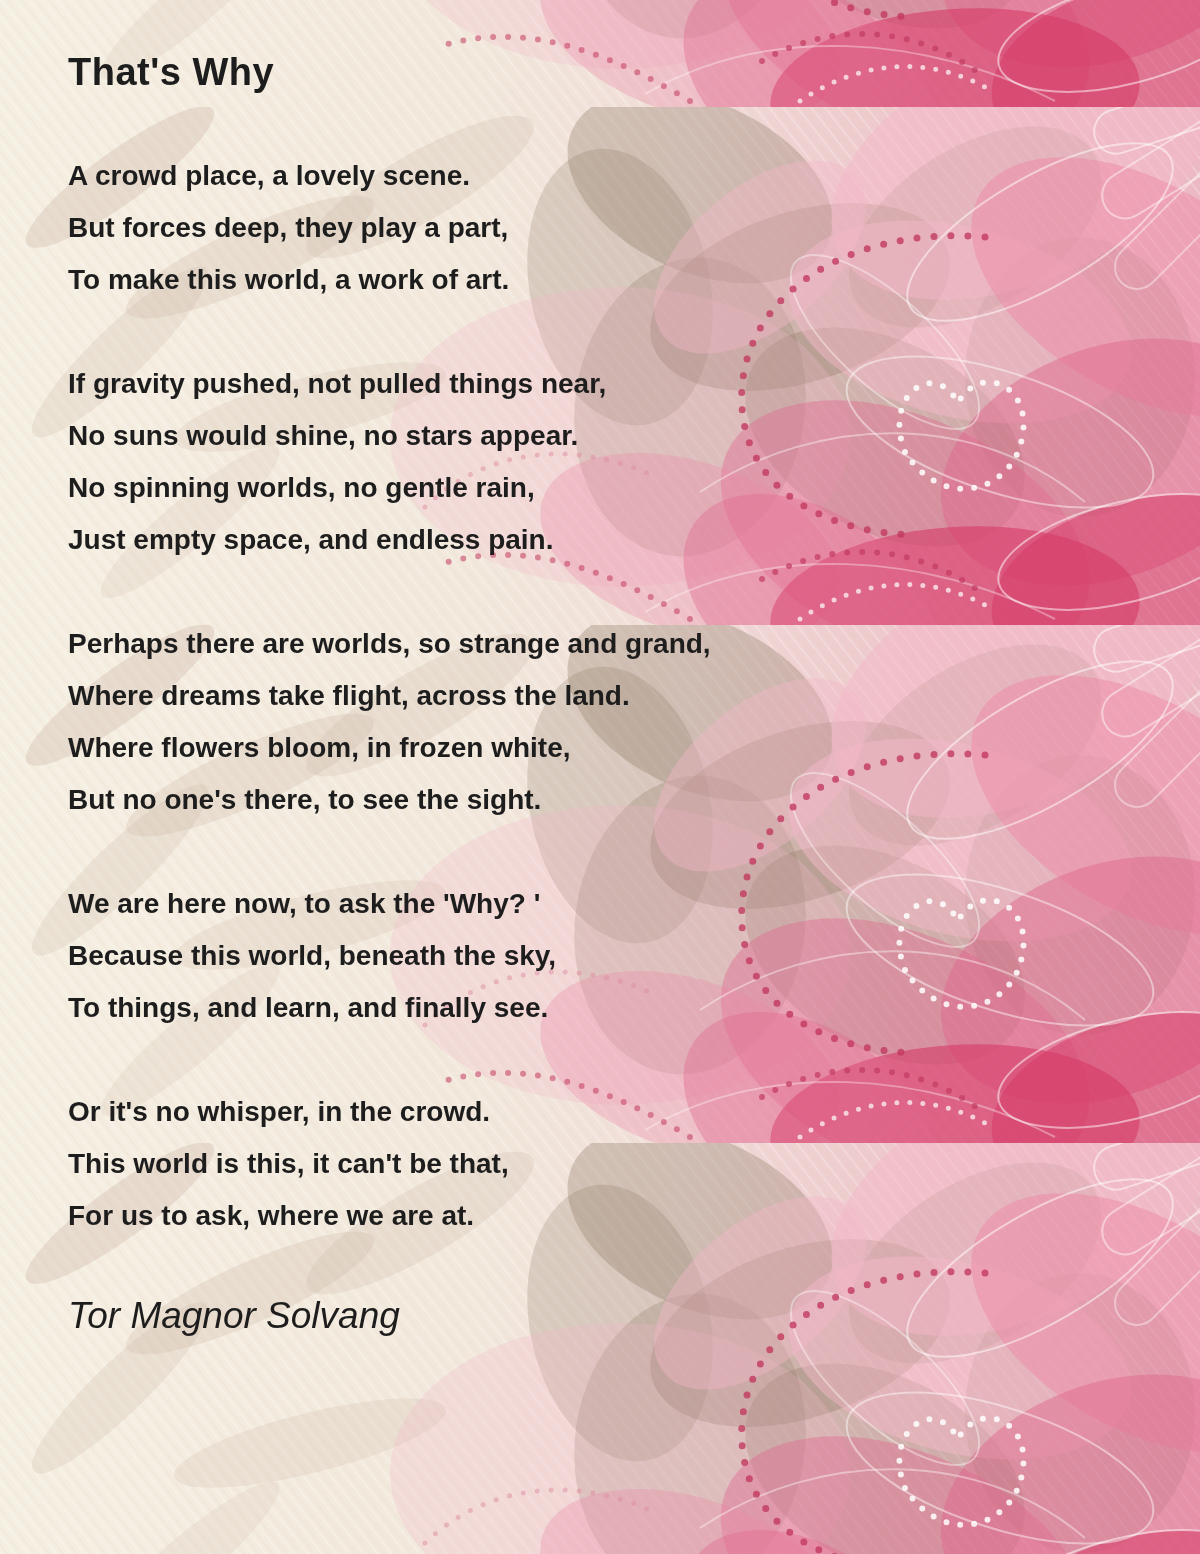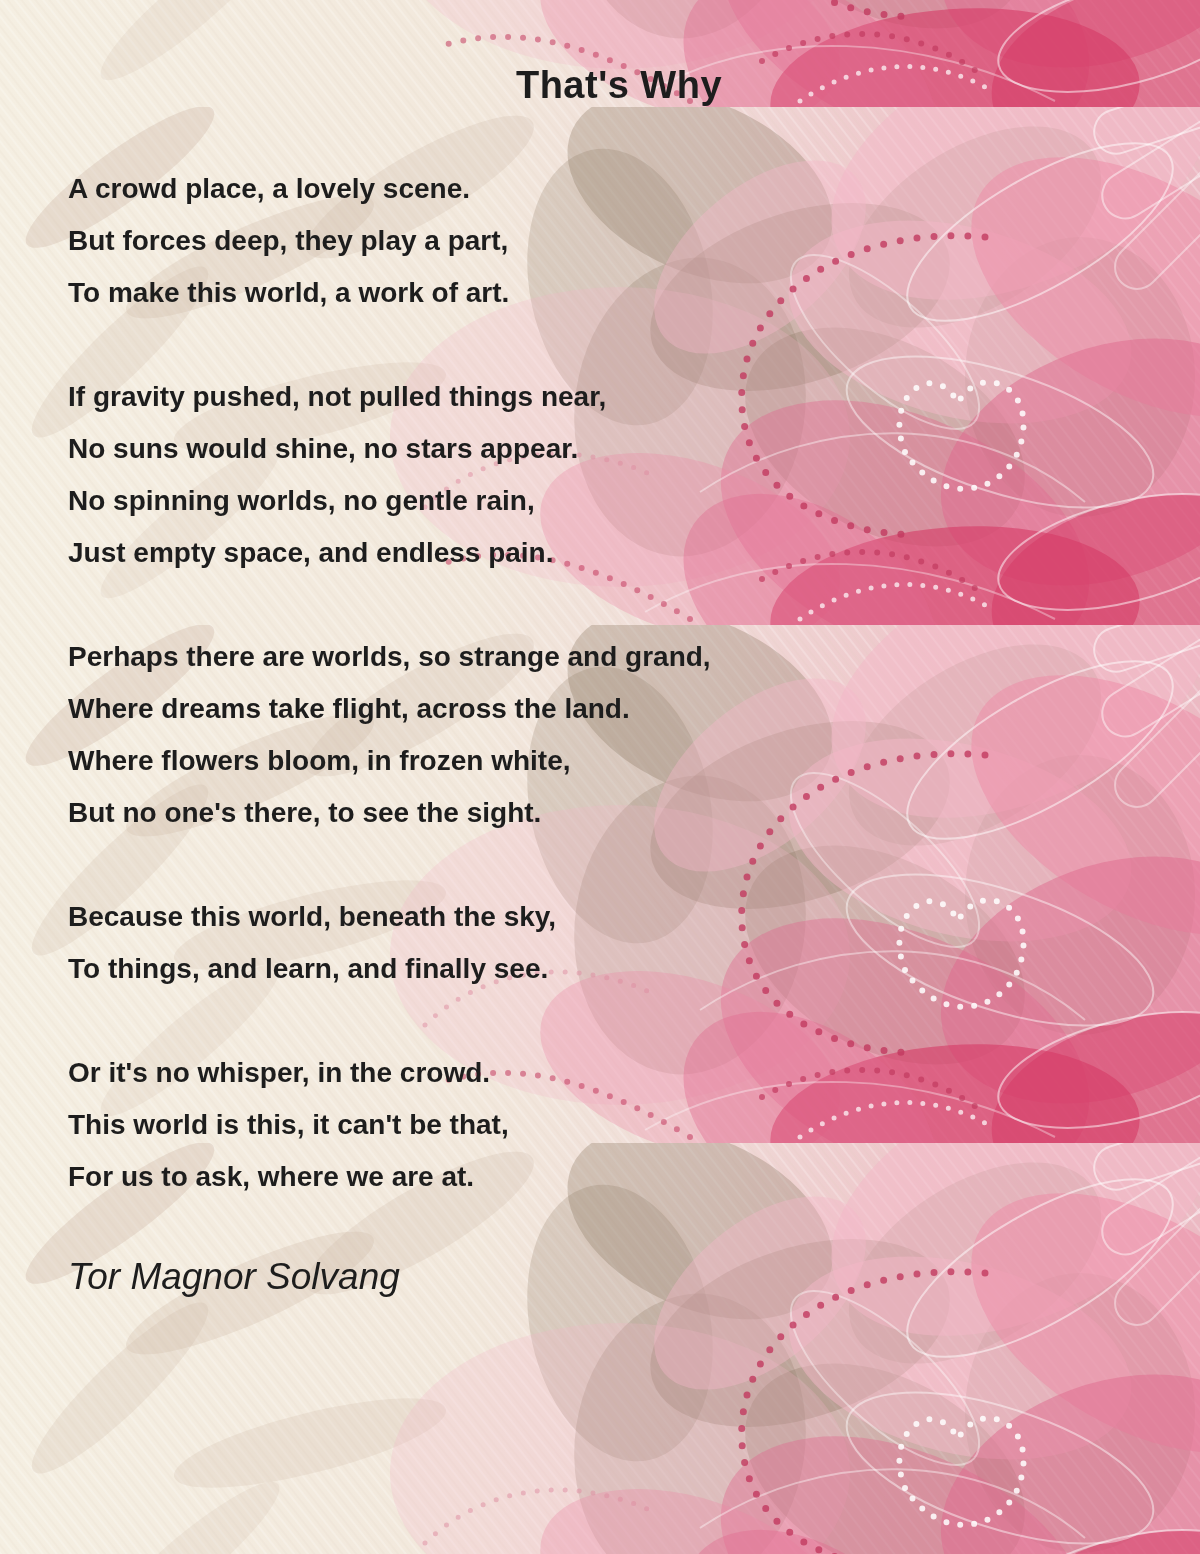--- a/index.html
+++ b/index.html
@@ -32,25 +32,24 @@
   .wo{fill:none;stroke:var(--line-white);stroke-width:2;}
   .dc{fill:none;stroke:var(--dot-crimson);stroke-linecap:round;}
   .dw{fill:none;stroke:var(--line-white);stroke-linecap:round;}
   .dp{fill:none;stroke:var(--pink-dotted);stroke-linecap:round;}
   
   .content{
     position:absolute;inset:0;box-sizing:border-box;
     padding:50px 30px 0 68px;
   }
   .title{
-    margin:13px;
+    margin:0;
     font:700 38px/1.2 "Liberation Sans",sans-serif;
     color:var(--text);
     letter-spacing:0.5px;
-    text-align:center;
   }
   .stanzas{margin-top:54px;}
   .stanza{margin:0 0 52px 0;}
   .line{
     font:700 28px/52px "Liberation Sans",sans-serif;
     color:var(--text);
     white-space:pre;
   }
   .author{
     margin-top:8px;
@@ -147,20 +146,21 @@
           <div class="line">No spinning worlds, no gentle rain,</div>
           <div class="line">Just empty space, and endless pain.</div>
         </div>
         <div class="stanza">
           <div class="line">Perhaps there are worlds, so strange and grand,</div>
           <div class="line">Where dreams take flight, across the land.</div>
           <div class="line">Where flowers bloom, in frozen white,</div>
           <div class="line">But no one's there, to see the sight.</div>
         </div>
         <div class="stanza">
+          <div class="line">We are here now, to ask the 'Why? '</div>
           <div class="line">Because this world, beneath the sky,</div>
           <div class="line">To things, and learn, and finally see.</div>
         </div>
         <div class="stanza">
           <div class="line">Or it's no whisper, in the crowd.</div>
           <div class="line">This world is this, it can't be that,</div>
           <div class="line">For us to ask, where we are at.</div>
         </div>
       </section>
     <div class="author">Tor Magnor Solvang</div>

